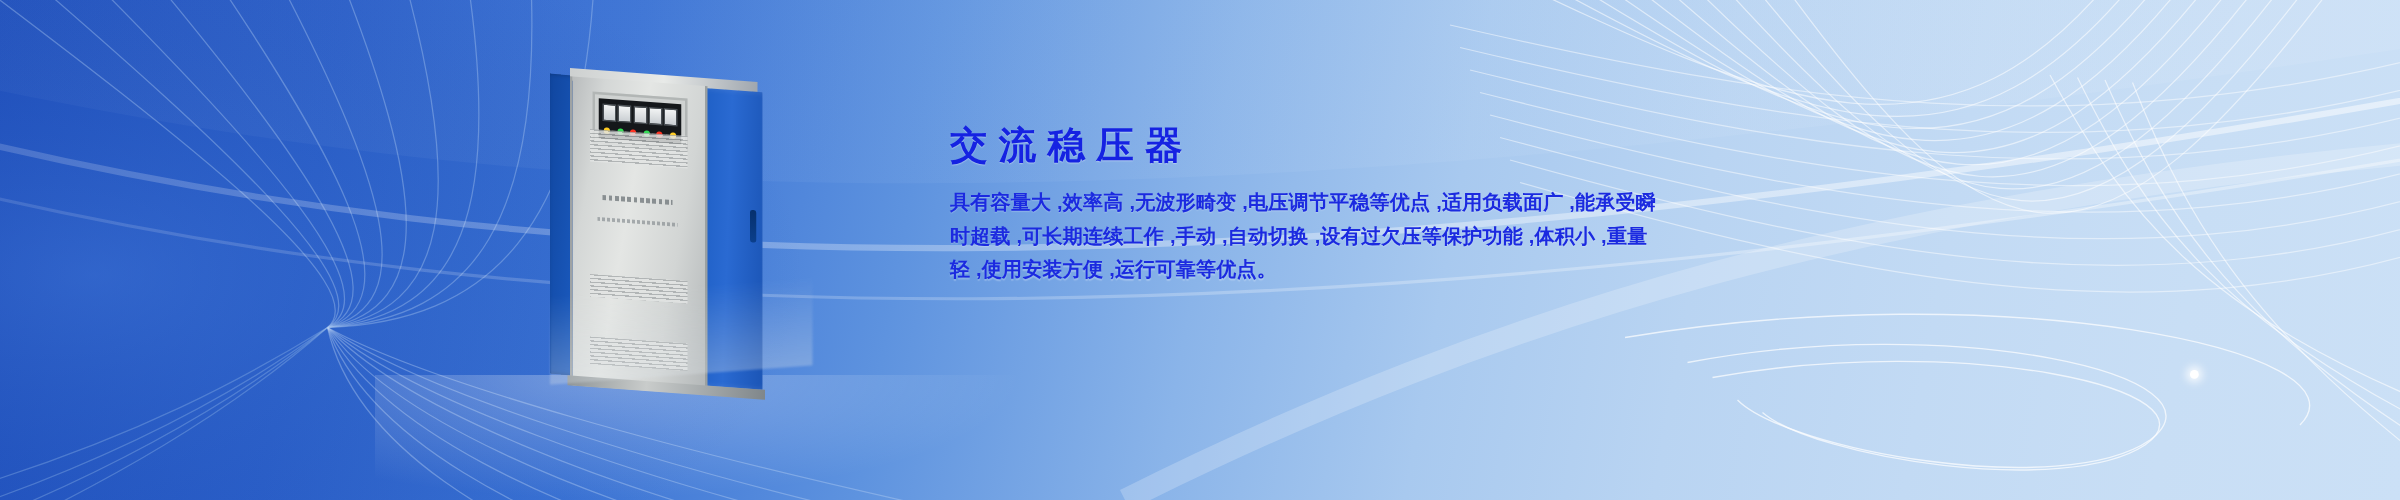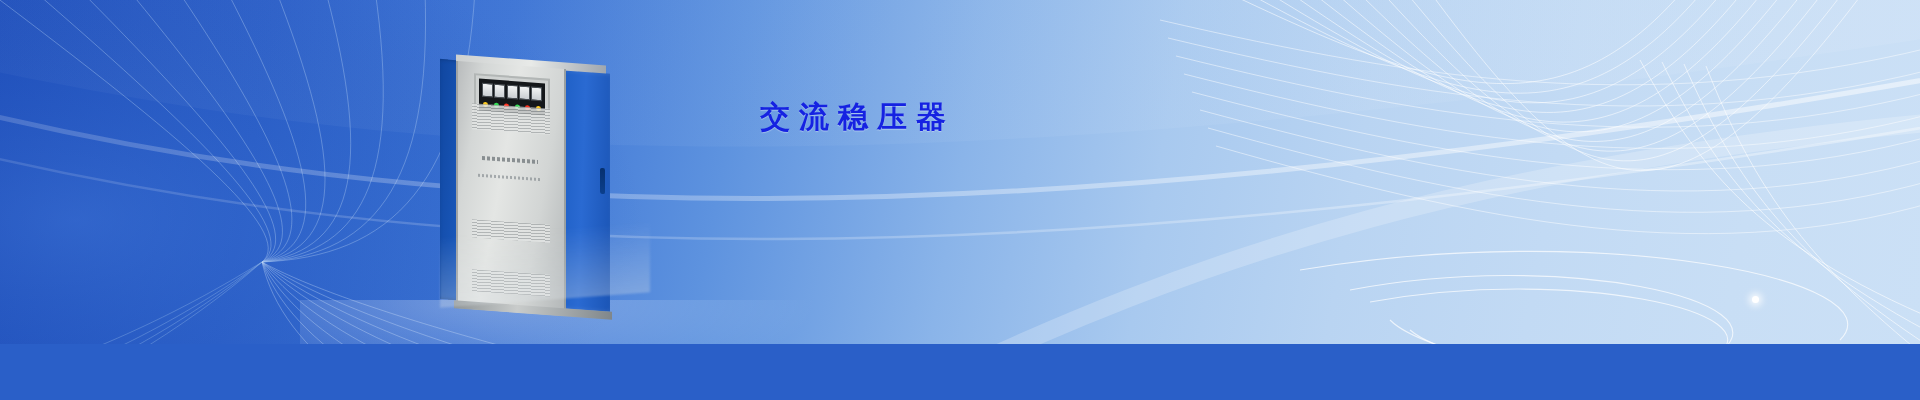--- a/index.html
+++ b/index.html
@@ -2,21 +2,21 @@
 <html><head>
 <meta charset="utf-8">
 <style>
   html,body{margin:0;padding:0;}
   body{
     width:1920px;height:400px;overflow:hidden;
     font-family:"Liberation Sans","DejaVu Sans",sans-serif;
     background:#2a5fc8;
   }
   .banner{
-    position:relative;width:1920px;height:344px;overflow:hidden;
+    position:relative;width:1920px;height:400px;overflow:hidden;
     background:linear-gradient(100deg,
       #1f4fbd 0%, #2a5ec9 14%, #3a72d4 26%,
       #5e93df 38%, #8ab4e9 50%, #a8c9ef 60%,
       #b9d4f2 70%, #c2daf4 80%, #c8def5 90%, #cbe0f6 100%);
   }
   
   .bg-layer{position:absolute;inset:0;pointer-events:none;}
   .bg-svg{position:absolute;top:0;left:0;width:1920px;height:400px;display:block;}
 
   
@@ -253,16 +253,21 @@
     <div class="cab subplate"></div>
     <div class="cab vent v2"></div>
     <div class="cab vent v3"></div>
     <div class="cab cab-base"></div>
     <div class="cab door-handle"></div>
   </div>
   <div class="reflection"></div>
 
   <div class="copy">
     <h1 class="headline">交流稳压器</h1>
+    <p class="desc">
+      <span class="ln">具有容量大 ,效率高 ,无波形畸变 ,电压调节平稳等优点 ,适用负载面广 ,能承受瞬</span>
+      <span class="ln">时超载 ,可长期连续工作 ,手动 ,自动切换 ,设有过欠压等保护功能 ,体积小 ,重量</span>
+      <span class="ln">轻 ,使用安装方便 ,运行可靠等优点。</span>
+    </p>
   </div>
 
   <div class="sparkle"></div>
 </div>
 
 </body></html>

